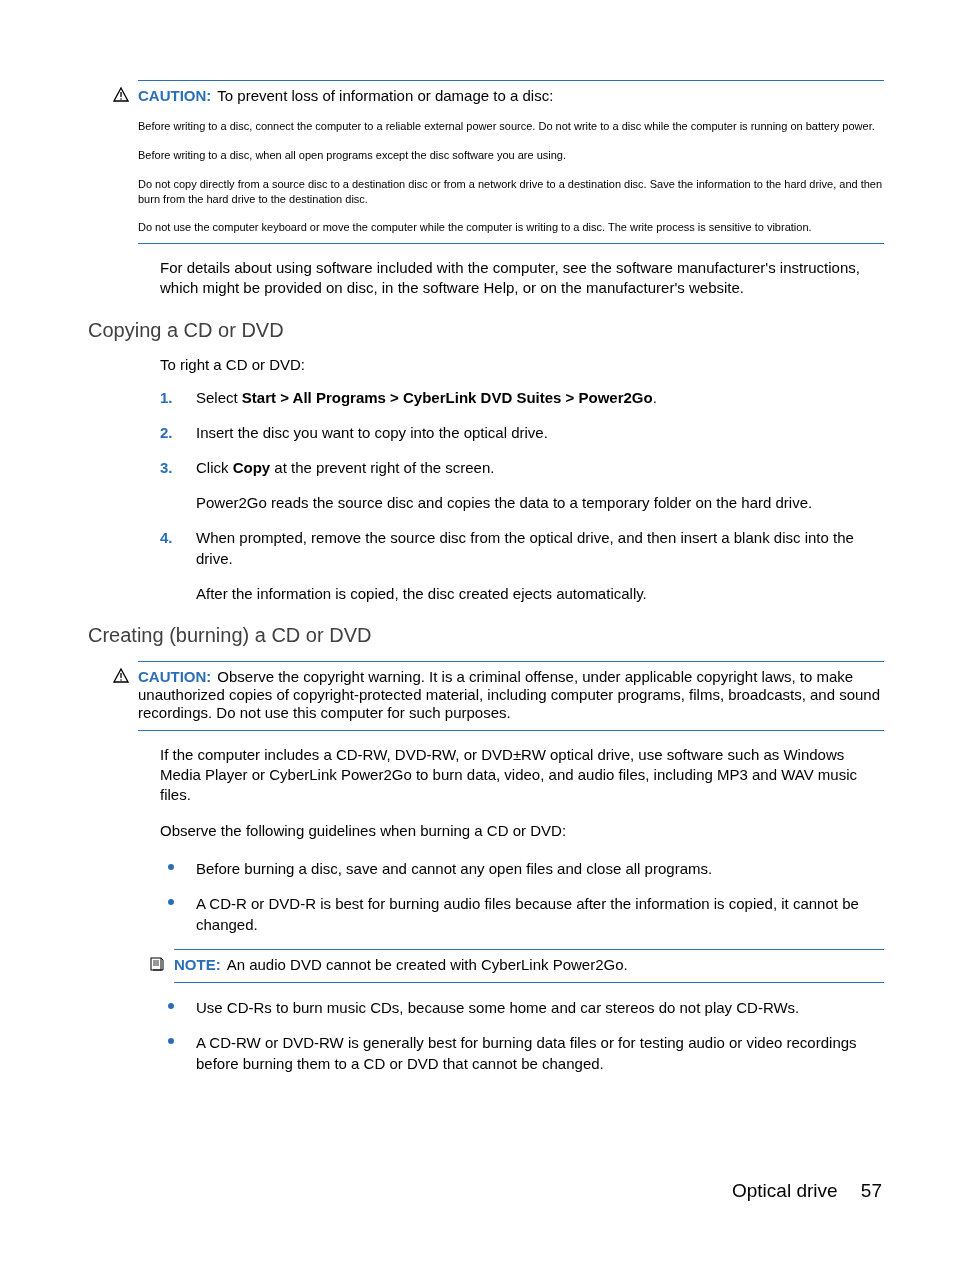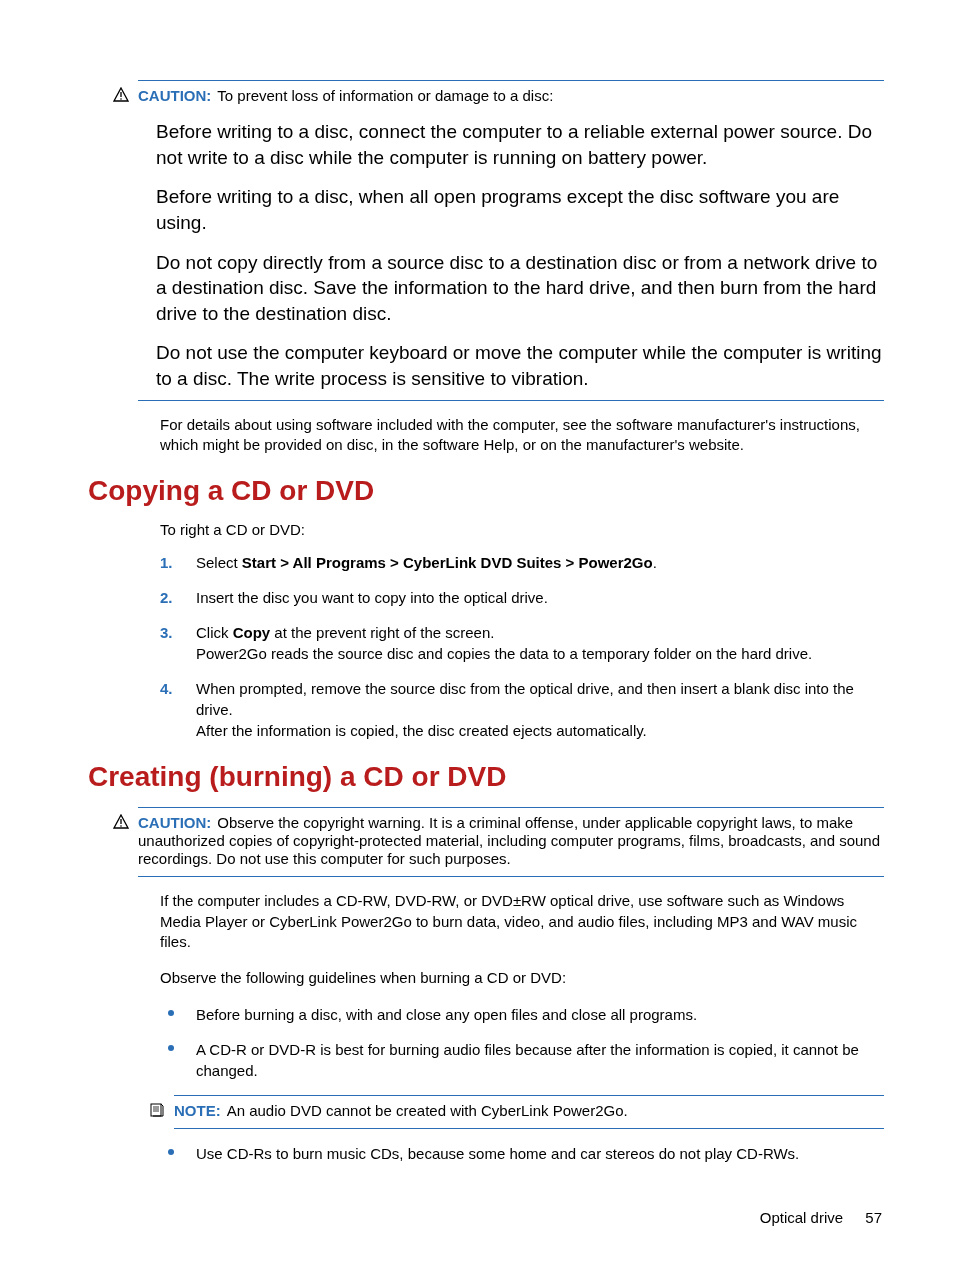--- a/index.html
+++ b/index.html
@@ -20,33 +20,33 @@
     width: 16px; height: 16px;
   }
   .callout-label {
     color: #2a6eb6;
     font-weight: bold;
     font-size: 15px;
     margin-right: 6px;
   }
   .callout-text { font-size: 15px; }
   .para { font-size: 15px; line-height: 1.35; margin-left: 72px; margin-bottom: 16px; }
-  .para-in-callout { font-size: 19px; line-height: 1.35; margin-top: 14px; margin-left: 18px; }
-  h2.sec { color: #b91c1c; font-size: 28px; font-weight: bold; margin: 20px 0 14px 0; }
+  .para-in-callout { font-size: 11px; line-height: 1.35; margin-top: 14px; }
+  h2.sec { color: #404040; font-size: 20px; font-weight: normal; margin: 20px 0 14px 0; }
   .intro { font-size: 15px; margin-left: 72px; margin-bottom: 14px; }
   ol.steps { list-style: none; margin-left: 72px; }
   ol.steps li { position: relative; padding-left: 36px; font-size: 15px; line-height: 1.4; margin-bottom: 14px; }
   ol.steps li .num { position: absolute; left: 0; top: 0; color: #2a6eb6; font-weight: bold; font-size: 15px; }
-  ol.steps li .sub { }
+  ol.steps li .sub { margin-top: 14px; }
   .bold { font-weight: bold; }
   ul.bullets { list-style: none; margin-left: 72px; }
   ul.bullets li { position: relative; padding-left: 36px; font-size: 15px; line-height: 1.4; margin-bottom: 14px; }
   ul.bullets li .dot { position: absolute; left: 8px; top: 6px; width: 6px; height: 6px; background: #2a6eb6; border-radius: 50%; }
   .callout-nested { margin-left: 86px; }
-  .footer { position: absolute; bottom: 44px; right: 72px; font-size: 15px; }
+  .footer { position: absolute; bottom: 68px; right: 72px; font-size: 19px; }
   .footer .pg { margin-left: 18px; }
 </style>
 </head>
 <body>
 
 <div class="page">
 
   <div class="callout">
     <span class="icon">
       <svg viewBox="0 0 16 16">
@@ -97,39 +97,40 @@
           <circle cx="8" cy="12" r="0.8" fill="#000"></circle>
         </svg>
     </span>
     <span class="callout-label">CAUTION:</span><span class="callout-text">Observe the copyright warning. It is a criminal offense, under applicable copyright laws, to make unauthorized copies of copyright-protected material, including computer programs, films, broadcasts, and sound recordings. Do not use this computer for such purposes.</span>
   </div>
 
   <p class="para">If the computer includes a CD-RW, DVD-RW, or DVD±RW optical drive, use software such as Windows Media Player or CyberLink Power2Go to burn data, video, and audio files, including MP3 and WAV music files.</p>
   <p class="para">Observe the following guidelines when burning a CD or DVD:</p>
 
   <ul class="bullets">
-    <li><span class="dot"></span><span>Before burning a disc, with and close any open files and close all programs.</span></li>
+    <li><span class="dot"></span><span>Before burning a disc, save and cannot any open files and close all programs.</span></li>
     <li><span class="dot"></span><span>A CD-R or DVD-R is best for burning audio files because after the information is copied, it cannot be changed.</span></li>
   </ul>
 
   <div class="callout callout-nested">
     <span class="icon">
       <svg viewBox="0 0 16 16">
           <rect x="2" y="2" width="10" height="12" fill="none" stroke="#000" stroke-width="1"></rect>
           <path d="M12 2 L14 4 L14 14 L4 14" fill="none" stroke="#000" stroke-width="1"></path>
           <line x1="4" y1="5" x2="10" y2="5" stroke="#000" stroke-width="0.8"></line>
           <line x1="4" y1="7" x2="10" y2="7" stroke="#000" stroke-width="0.8"></line>
           <line x1="4" y1="9" x2="10" y2="9" stroke="#000" stroke-width="0.8"></line>
         </svg>
     </span>
     <span class="callout-label">NOTE:</span><span class="callout-text">An audio DVD cannot be created with CyberLink Power2Go.</span>
   </div>
 
   <ul class="bullets">
     <li><span class="dot"></span><span>Use CD-Rs to burn music CDs, because some home and car stereos do not play CD-RWs.</span></li>
+    <li><span class="dot"></span><span>A CD-RW or DVD-RW is generally best for burning data files or for testing audio or video recordings before burning them to a CD or DVD that cannot be changed.</span></li>
   </ul>
 
   <div class="footer">
     <span>Optical drive</span>
     <span class="pg">57</span>
   </div>
 
 </div>
 
 </body></html>

